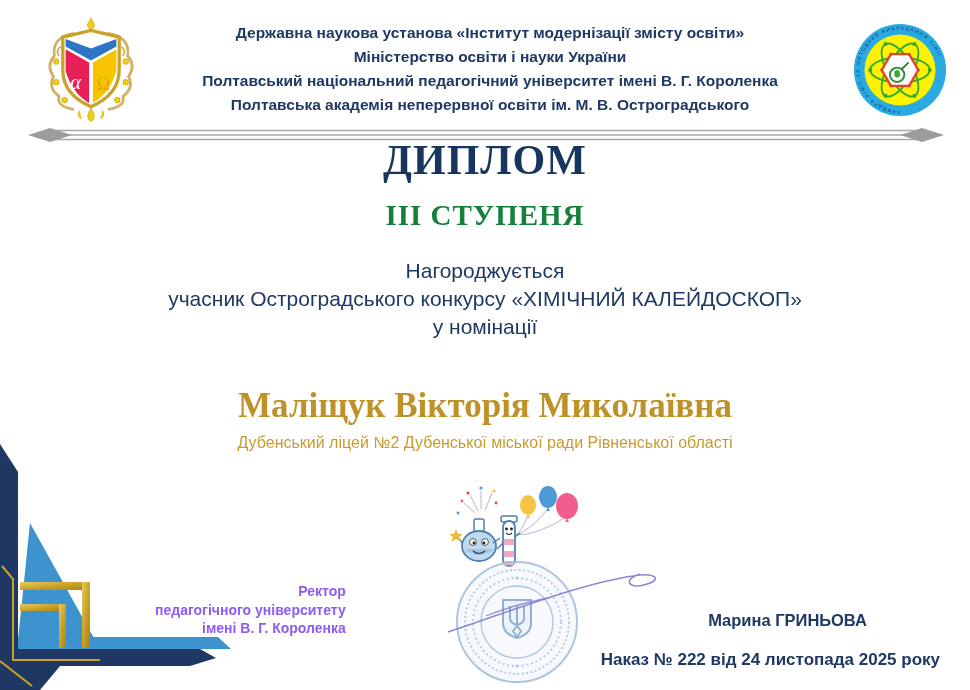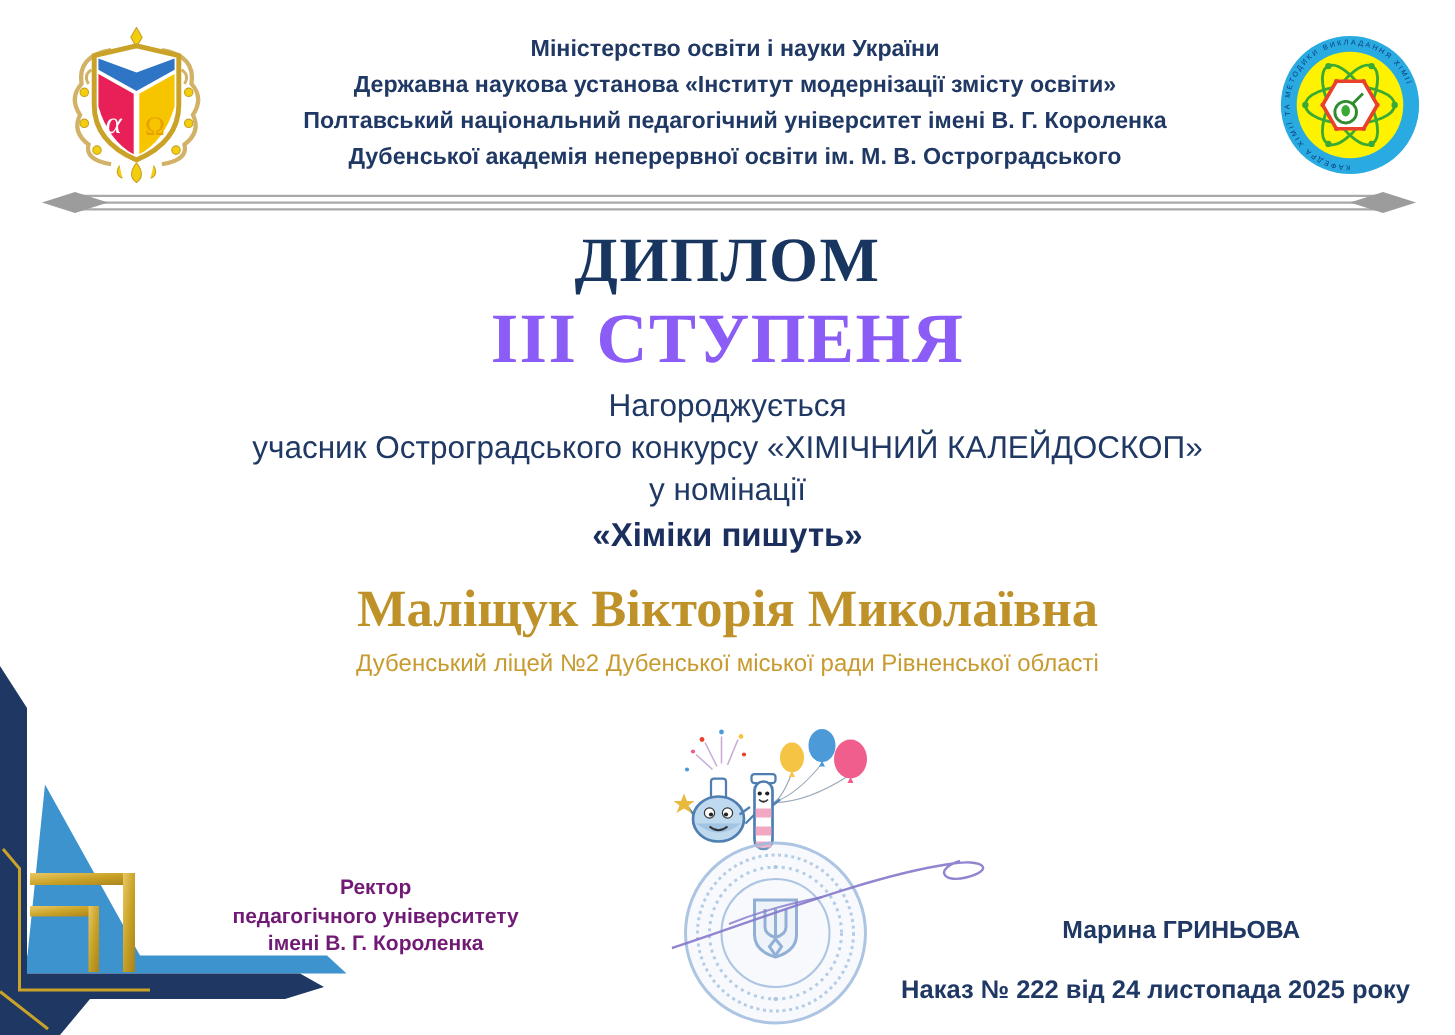--- a/index.html
+++ b/index.html
@@ -4,31 +4,31 @@
 <style>
   html,body{margin:0;padding:0;background:#e8e8e8;}
   .page{
     position:relative;width:970px;height:690px;background:#ffffff;
     overflow:hidden;font-family:"Liberation Sans",sans-serif;color:#1F3864;
   }
   .abs{position:absolute;}
   .center{left:0;right:0;text-align:center;}
   .org-lines{top:21px;left:140px;width:700px;text-align:center;
     font-size:15.5px;font-weight:bold;line-height:24px;color:#1F3864;}
-  .title{top:150px;font-family:"Liberation Serif","DejaVu Serif",serif;
+  .title{top:136px;font-family:"Liberation Serif","DejaVu Serif",serif;
     font-weight:bold;font-size:42px;color:#17355E;letter-spacing:1px;}
   .degree{top:199px;font-family:"Liberation Serif","DejaVu Serif",serif;
-    font-weight:bold;font-size:47px;color:#8b5cf6;letter-spacing:1px;}
+    font-weight:bold;font-size:29px;color:#15803d;letter-spacing:1px;}
   .award{top:257px;font-size:21px;line-height:28px;color:#1F3864;}
   .nomination{top:344px;font-size:22px;font-weight:bold;color:#1B2F5E;}
   .recipient-name{top:386px;font-family:"Liberation Serif","DejaVu Serif",serif;
     font-weight:bold;font-size:35px;color:#BF9229;}
   .recipient-school{top:434px;font-size:16px;color:#C79B2F;}
   .role-block{left:155px;top:582px;font-size:14px;line-height:18.5px;
-    font-weight:bold;color:#701a75;text-align:center;}
+    font-weight:bold;color:#8b5cf6;text-align:right;}
   .signatory{left:640px;width:295px;top:611px;text-align:center;
     font-size:16.5px;font-weight:bold;color:#1F3864;}
   .order-line{right:30px;top:650px;font-size:17px;font-weight:bold;color:#1F3864;margin-left:48px;}
   svg{display:block;}
 </style>
 </head>
 <body>
 
 <div class="page">
 
@@ -55,24 +55,24 @@
 
     <path d="M20,20 L50,13 L80,20 V55 Q80,81 50,94 Q20,81 20,55 Z" fill="#ffffff" stroke="#C9A227" stroke-width="3.5"></path>
     <polygon points="23,22 50,32 77,22 77,30 50,45 23,30" fill="#2E75C6"></polygon>
     <path d="M23,33 L48,47 L48,90 Q30,80 23,56 Z" fill="#E82057"></path>
     <path d="M77,33 L52,47 L52,90 Q70,80 77,56 Z" fill="#F6C500"></path>
     <text x="28" y="75" font-size="22" font-style="italic" fill="#ffffff" font-family="Liberation Serif, serif">α</text>
     <text x="56" y="76" font-size="19" fill="#E8A000" font-family="Liberation Serif, serif">Ω</text>
   </svg>
 
   <div class="abs org-lines">
+    <div>Державна наукова установа «Інститут модернізації змісту освіти»</div>
     <div>Міністерство освіти і науки України</div>
-    <div>Державна наукова установа «Інститут модернізації змісту освіти»</div>
     <div>Полтавський національний педагогічний університет імені В. Г. Короленка</div>
-    <div>Дубенської академія неперервної освіти ім. М. В. Остроградського</div>
+    <div>Полтавська академія неперервної освіти ім. М. В. Остроградського</div>
   </div>
 
   <svg class="abs" style="left:852px;top:22px;" width="96" height="96" viewBox="0 0 100 100">
     <defs>
       <path id="ringPath" d="M50,92 A42,42 0 1 1 50.01,92" fill="none"></path>
     </defs>
     <circle cx="50" cy="50" r="48" fill="#29ABE2"></circle>
     <circle cx="50" cy="50" r="37" fill="#FFF200"></circle>
     <text font-size="5" fill="#0D3B7E" letter-spacing="1.5">
       <textPath href="#ringPath">КАФЕДРА ХІМІЇ ТА МЕТОДИКИ ВИКЛАДАННЯ ХІМІЇ</textPath>
@@ -117,21 +117,20 @@
   </svg>
 
   <div class="abs center title">ДИПЛОМ</div>
   <div class="abs center degree">ІІІ СТУПЕНЯ</div>
 
   <div class="abs center award">
     <div>Нагороджується</div>
     <div>учасник Остроградського конкурсу «ХІМІЧНИЙ КАЛЕЙДОСКОП»</div>
     <div>у номінації</div>
   </div>
-  <div class="abs center nomination">«Хіміки пишуть»</div>
 
   <div class="abs center recipient-name">Маліщук Вікторія Миколаївна</div>
   <div class="abs center recipient-school">Дубенський ліцей №2 Дубенської міської ради Рівненської області</div>
 
   <svg class="abs" style="left:448px;top:483px;" width="135" height="95" viewBox="0 0 135 95">
 
     <g>
       <g stroke="#C9A8D8" stroke-width="1" fill="none">
         <path d="M30,28 L22,12"></path>
           <path d="M33,26 L33,8"></path>

